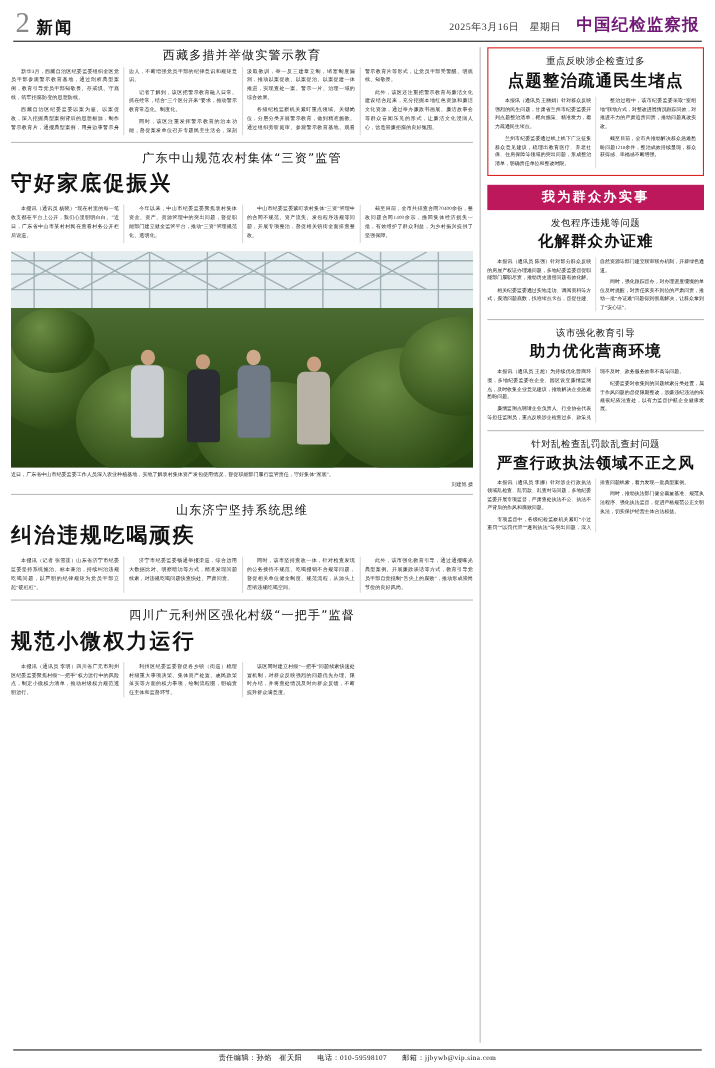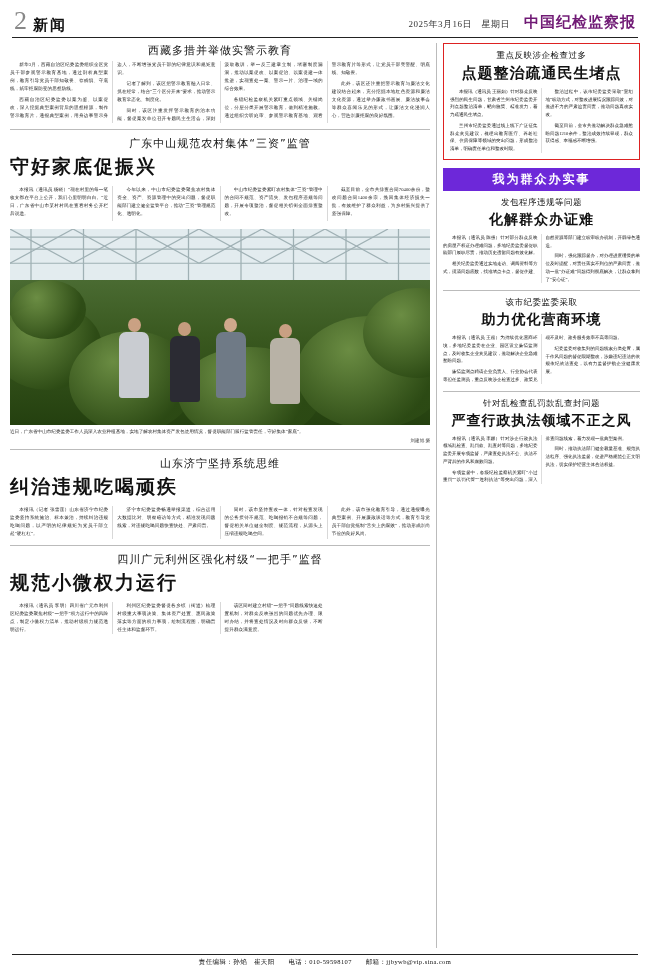--- a/index.html
+++ b/index.html
@@ -168,21 +168,21 @@
     margin-top: 2px;
   }
   
   .box-red {
     border: 1.6px solid #d22; 
     padding: 6px 6px 6px 6px;
     box-sizing: border-box;
     margin-bottom: 8px;
   }
   .banner-red {
-    background: #6d28d9;
+    background: #be185d;
     color: #fff;
     text-align: center;
     font-size: 12px;
     font-weight: bold;
     letter-spacing: 2px;
     padding: 3px 12px;
     margin: 2px 0 6px 0;
     font-family: "DejaVu Sans", sans-serif;
   }
   .rc-shoulder {
@@ -365,21 +365,21 @@
         <div class="rc-body">
           <p>本报讯（通讯员 陈强）针对部分群众反映的房屋产权证办理难问题，多地纪委监委督促职能部门履职尽责，推动历史遗留问题有效化解。</p>
           <p>相关纪委监委通过实地走访、调阅资料等方式，摸清问题底数，找准堵点卡点，督促住建、自然资源等部门建立联审联办机制，开辟绿色通道。</p>
           <p>同时，强化跟踪督办，对办理进度缓慢的单位及时提醒，对责任落实不到位的严肃问责，推动一批“办证难”问题得到彻底解决，让群众拿到了“安心证”。</p>
         </div>
       </div>
 
       <div class="sep-line"></div>
 
       <div>
-        <div class="rc-shoulder">该市纪委监委采取</div>
+        <div class="rc-shoulder">该市强化教育引导</div>
         <div class="rc-head-sm">助力优化营商环境</div>
         <div class="rc-body">
           <p>本报讯（通讯员 王超）为持续优化营商环境，多地纪委监委在企业、园区设立廉情监测点，及时收集企业意见建议，推动解决企业急难愁盼问题。</p>
           <p>廉情监测点聘请企业负责人、行业协会代表等担任监测员，重点反映涉企检查过多、政策兑现不及时、政务服务效率不高等问题。</p>
           <p>纪委监委对收集到的问题线索分类处置，属于作风问题的督促限期整改，涉嫌违纪违法的依规依纪依法查处，以有力监督护航企业健康发展。</p>
         </div>
       </div>
 
       <div class="sep-line"></div>
 

